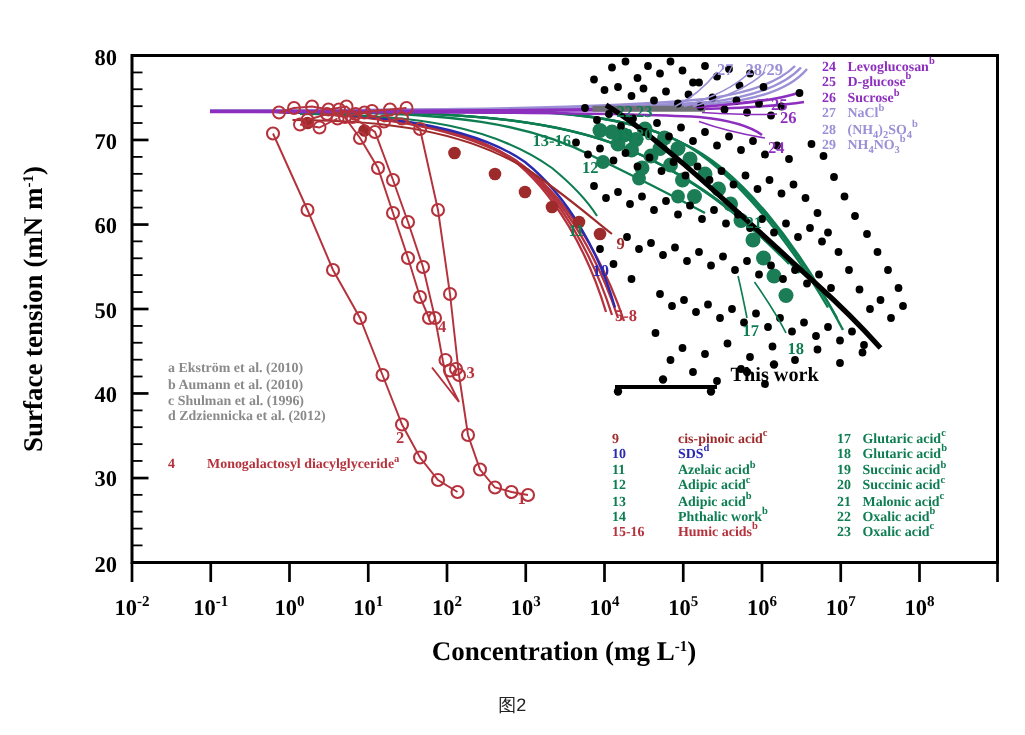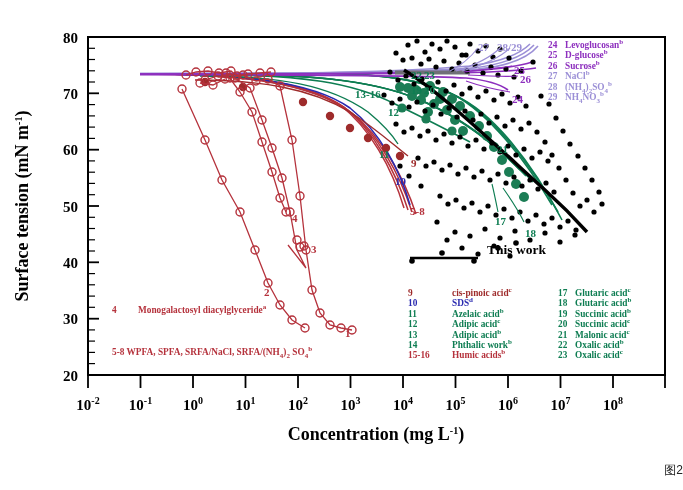--- a/index.html
+++ b/index.html
@@ -11,21 +11,21 @@
   .ticktext{font-family:"Liberation Serif",serif;font-weight:bold;font-size:15px;fill:#000;}
   .ticktextx{font-family:"Liberation Serif",serif;font-weight:bold;font-size:15px;fill:#000;}
   .sup{font-size:10px;}
 
   .leg{position:absolute;font-family:"Liberation Serif",serif;font-weight:bold;font-size:9.3px;line-height:10.4px;white-space:nowrap;}
   .leg sup{font-size:7px;line-height:0;}
   .leg sub{font-size:7px;line-height:0;}
   .refs{position:absolute;font-family:"Liberation Serif",serif;font-weight:bold;font-size:9.3px;line-height:10.8px;color:#8a8a8a;white-space:nowrap;}
   .num{display:inline-block;}
   .plotlabel{font-family:"Liberation Serif",serif;font-weight:bold;font-size:11px;}
-  .caption{position:absolute;left:0;top:462px;width:683px;text-align:right;font-family:"Liberation Sans",sans-serif;font-size:12px;color:#222;}
+  .caption{position:absolute;left:0;top:462px;width:683px;text-align:center;font-family:"Liberation Sans",sans-serif;font-size:12px;color:#222;}
   .thiswork{position:absolute;font-family:"Liberation Serif",serif;font-weight:bold;font-size:13.5px;color:#000;}
 </style>
 </head>
 <body>
 
 <div id="fig">
 
   <svg class="layer" viewBox="0 0 683 490">
     <defs>
       <clipPath id="plotclip">
@@ -490,29 +490,31 @@
       <div class="plotlabel" style="position: absolute; left: 478px; top: 41px; color: rgb(155, 143, 214);">27</div>
       <div class="plotlabel" style="position: absolute; left: 497px; top: 41px; color: rgb(155, 143, 214);">28/29</div>
       <div class="plotlabel" style="position: absolute; left: 345px; top: 327px; color: rgb(181, 50, 60);">1</div>
       <div class="plotlabel" style="position: absolute; left: 264px; top: 286px; color: rgb(181, 50, 60);">2</div>
       <div class="plotlabel" style="position: absolute; left: 311px; top: 243px; color: rgb(181, 50, 60);">3</div>
       <div class="plotlabel" style="position: absolute; left: 292px; top: 212px; color: rgb(181, 50, 60);">4</div>
     </div>
 
   <div class="thiswork" style="left:487px;top:242px;">This work</div>
 
+  <div class="refs" style="left:112px;top:241px;">
+    <div><span>a</span> <span>Ekström et al. (2010)</span></div>
+    <div><span>b</span> <span>Aumann et al. (2010)</span></div>
+    <div><span>c</span> <span>Shulman et al. (1996)</span></div>
+    <div><span>d</span> <span>Zdziennicka et al. (2012)</span></div>
+  </div>
 
   <div class="leg" style="left:112px;top:305px;color:#b5323c;">
     <div><span class="num" style="width:26px">4</span><span>Monogalactosyl diacylglyceride</span><sup>a</sup></div>
   </div>
 
-  <div class="leg" style="left:112px;top:347px;color:#b5323c;">
-    <span>5-8</span>
-    WPFA, SPFA, SRFA/NaCl, SRFA/(NH<sub>4</sub>)<sub>2</sub> SO<sub>4</sub><sup>b</sup>
-  </div>
 
   <div class="leg" style="left:408px;top:288px;">
     <div style="color:#9e2b2b"><span class="num" style="width:44px">9</span><span>cis-pinoic acid</span><sup>c</sup></div>
     <div style="color:#2a2ab0"><span class="num" style="width:44px">10</span><span>SDS</span><sup>d</sup></div>
     <div style="color:#0e7d52"><span class="num" style="width:44px">11</span><span>Azelaic acid</span><sup>b</sup></div>
     <div style="color:#0e7d52"><span class="num" style="width:44px">12</span><span>Adipic acid</span><sup>c</sup></div>
     <div style="color:#0e7d52"><span class="num" style="width:44px">13</span><span>Adipic acid</span><sup>b</sup></div>
     <div style="color:#0e7d52"><span class="num" style="width:44px">14</span><span>Phthalic work</span><sup>b</sup></div>
     <div style="color:#b5323c"><span class="num" style="width:44px">15-16</span><span>Humic acids</span><sup>b</sup></div>
   </div>

